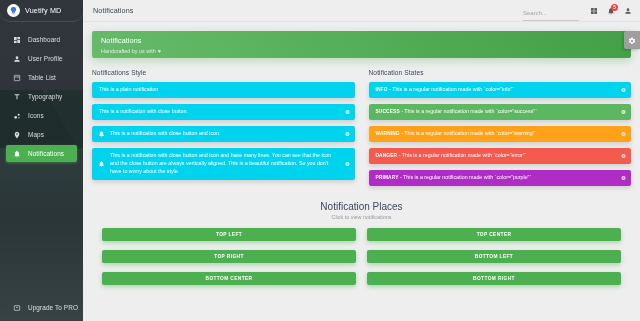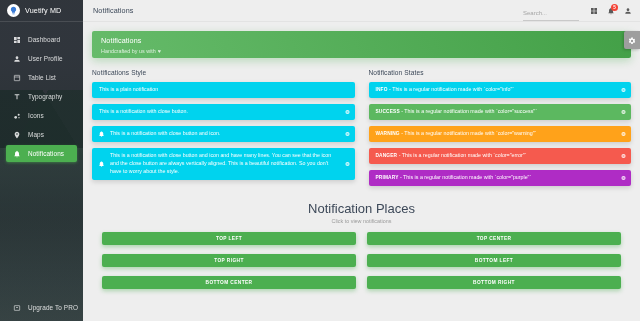--- a/index.html
+++ b/index.html
@@ -35,20 +35,21 @@
     background:
       linear-gradient(122deg, transparent 0 38%, rgba(30,46,44,0.75) 38% 100%),
       linear-gradient(-122deg, transparent 0 32%, rgba(26,42,40,0.7) 32% 100%);
   }
   .sidebar-inner { position: relative; z-index: 2; height: 100%; display: flex; flex-direction: column; }
 
   .brand {
     display: flex; align-items: center; gap: 5px;
     height: 22px; padding: 0 7px;
     border-bottom: 1px solid rgba(255,255,255,0.12);
+    border-radius: 10px;
   }
   .brand-logo {
     width: 13px; height: 13px; border-radius: 50%;
     background: #ffffff;
     display: flex; align-items: center; justify-content: center;
     flex: 0 0 13px;
   }
   .brand-logo svg { display: block; }
   .brand-name {
     color: #ffffff; font-size: 7.2px; letter-spacing: .15px;
@@ -152,21 +153,21 @@
     display: flex; align-items: center;
   }
   .alert .a-close {
     position: absolute; right: 5px; top: 50%; transform: translateY(-50%);
     cursor: pointer; opacity: .85; display: flex; align-items: center;
   }
   .alert .a-text { display: block; }
   .alert b { font-weight: 700; font-size: 4.8px; letter-spacing: .15px; }
 
   .places { margin-top: 9px; text-align: center; padding: 0 10px 10px; }
-  .places-title { font-size: 13px; color: #3c4858; }
+  .places-title { font-size: 10px; color: #3c4858; }
   .places-sub { font-size: 5.4px; color: #9a9a9a; margin-top: 2px; }
   .place-grid {
     margin-top: 8px;
     display: grid;
     grid-template-columns: 1fr 1fr;
     gap: 9px 11px;
   }
   .place-btn {
     background: #4caf50; color: #fff;
     border: none; border-radius: 2px;

